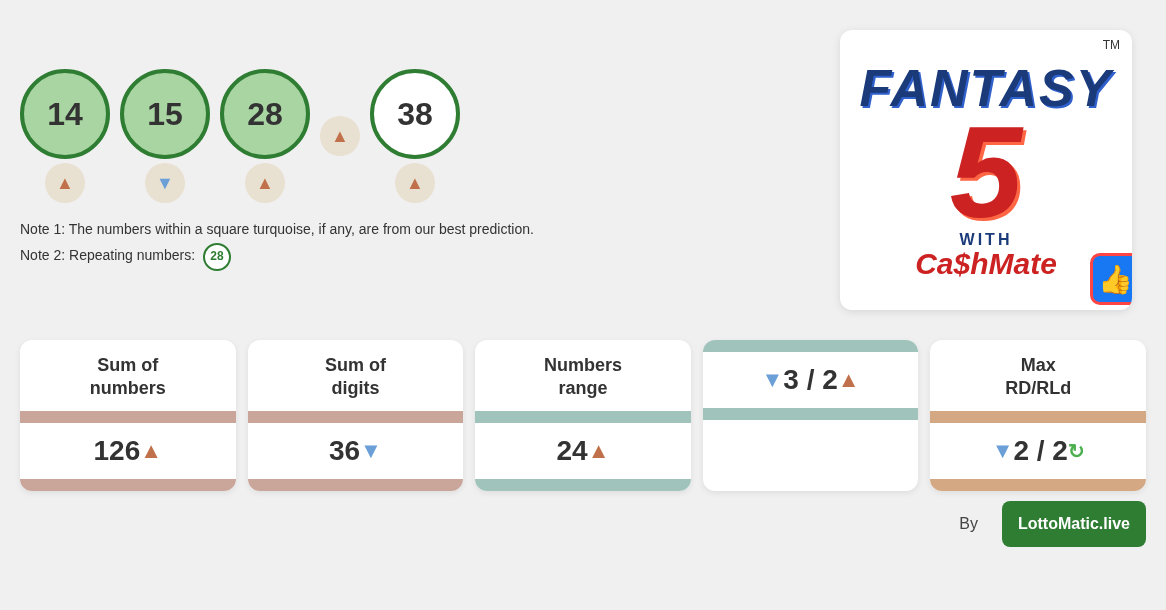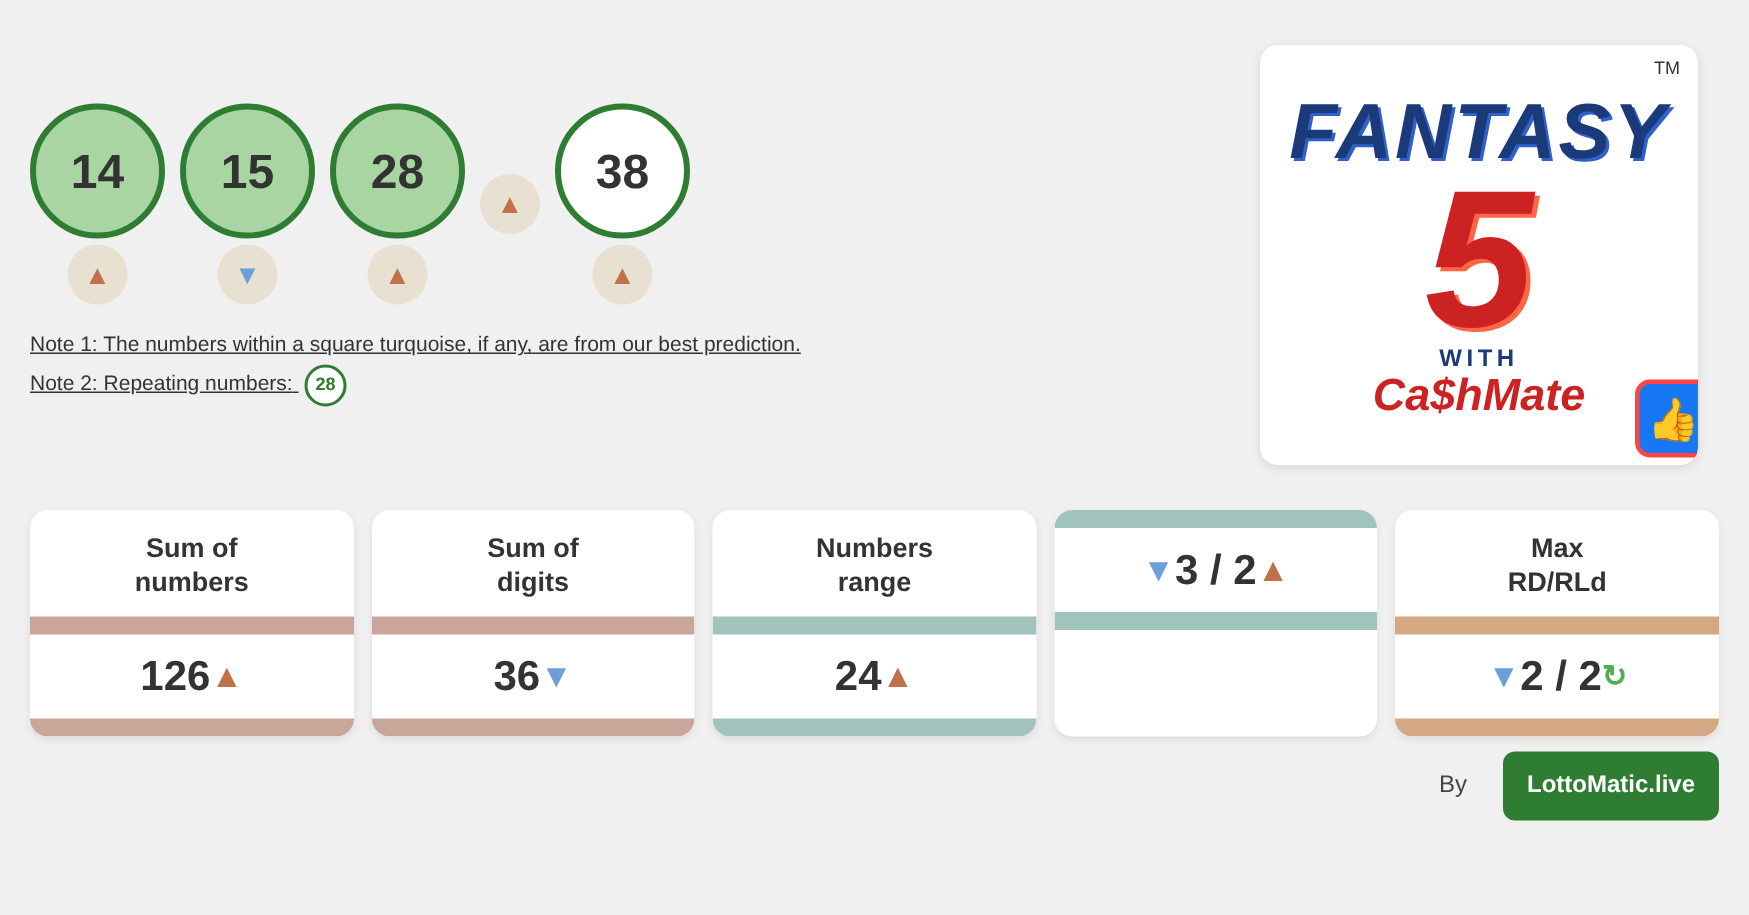--- a/index.html
+++ b/index.html
@@ -90,21 +90,20 @@
     .arrow-down {
       background: #e8e0d0;
       color: #6a9fd8;
     }
 
     .notes-area {
       margin-top: 10px;
       font-size: 14px;
       color: #333;
       line-height: 1.8;
-      text-decoration: underline;
     }
 
     .repeating-badge {
       display: inline-flex;
       align-items: center;
       justify-content: center;
       width: 28px;
       height: 28px;
       border-radius: 50%;
       border: 2px solid #2e7d32;

